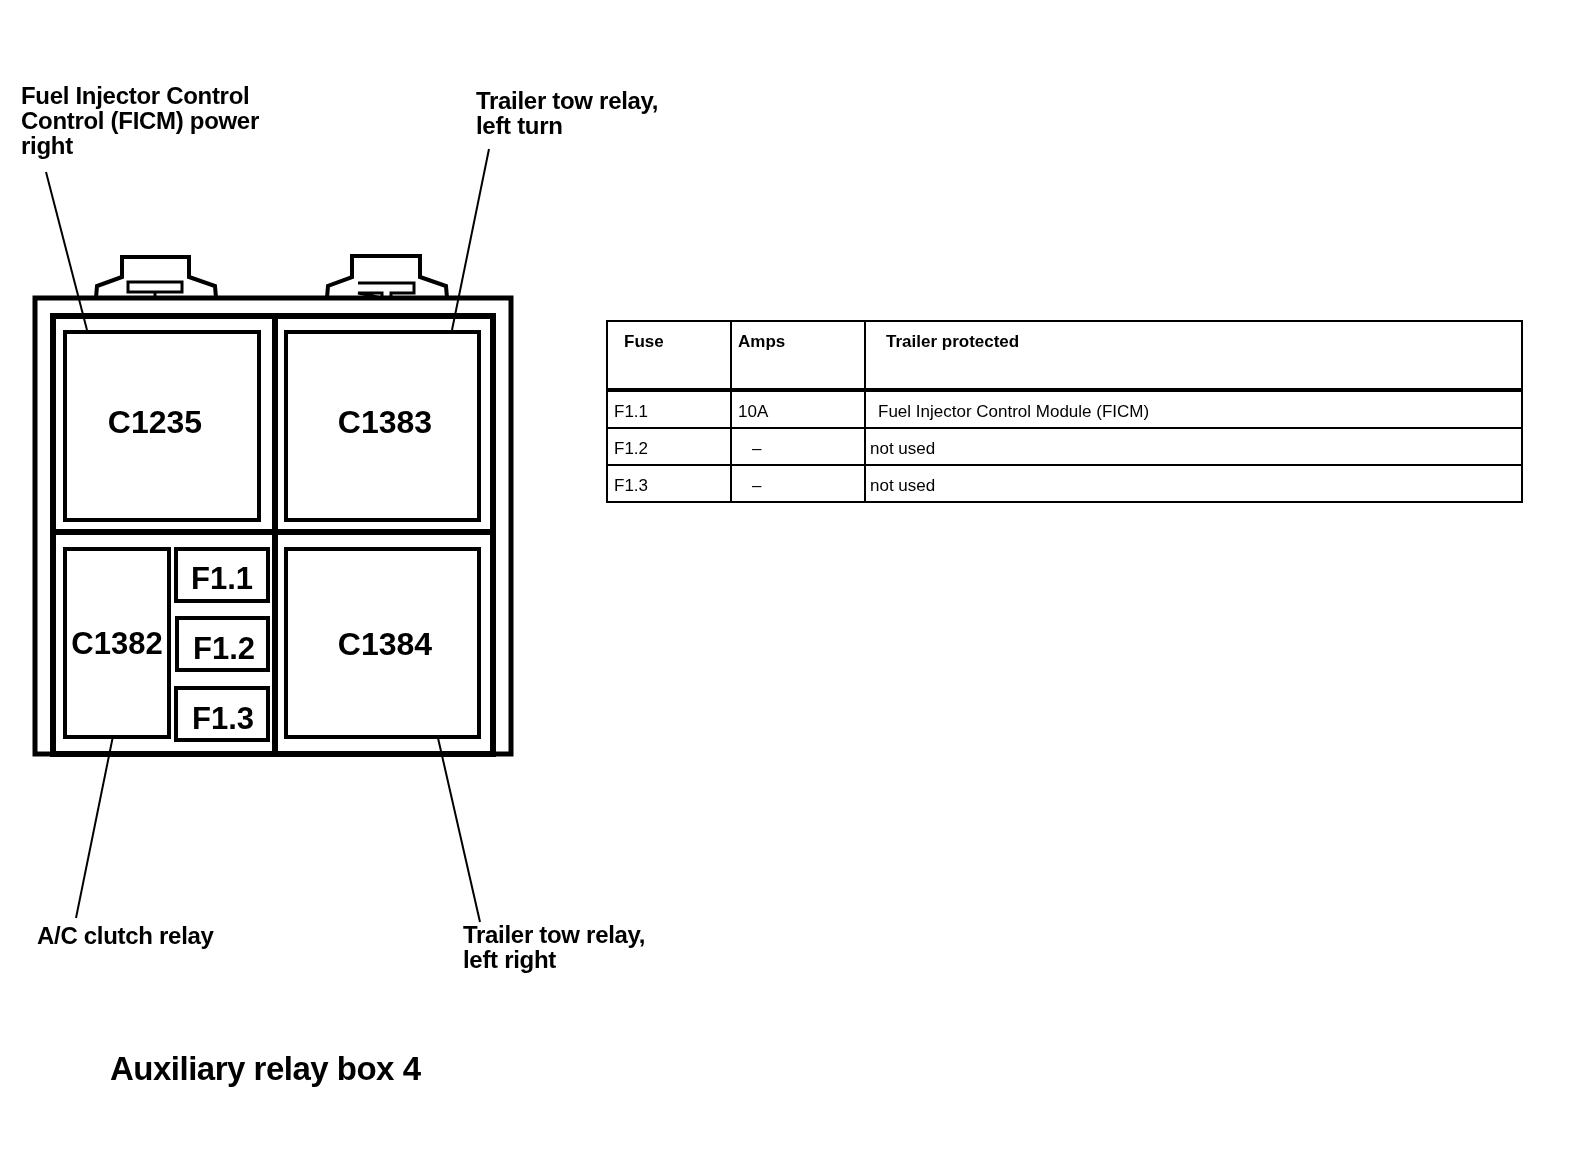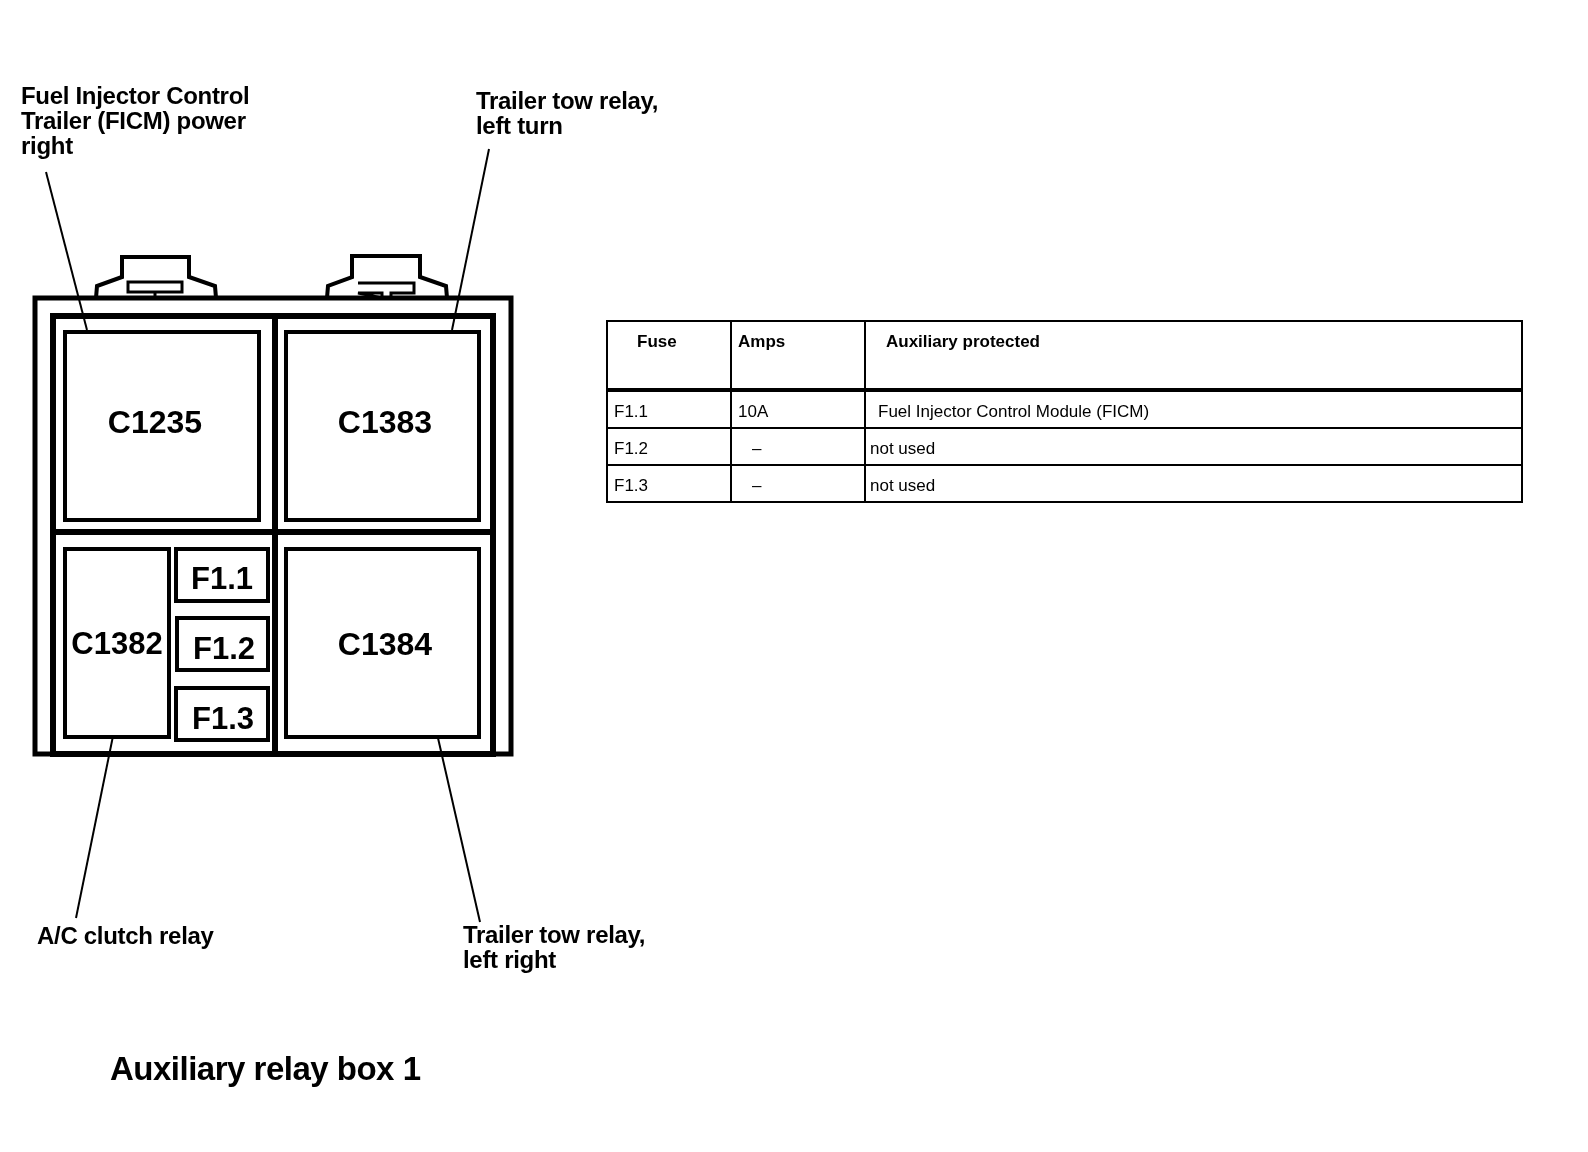--- a/index.html
+++ b/index.html
@@ -16,21 +16,21 @@
     table.fuse tr.hdr { border-bottom:4px solid #000; }
     table.fuse td { height:31px; font-weight:normal; padding-top:4px; }
     table.fuse col.c1 { width:124px; } table.fuse col.c2 { width:134px; }
     .amp-dash { padding-left:20px !important; }
   </style>
 </head>
 <body>
 
 <div class="callout" style="left:21px; top:83px;">
   <div>Fuel Injector Control</div>
-  <div>Trailer (FICM) power</div>
+  <div>Control (FICM) power</div>
   <div>right</div>
 </div>
 <div class="callout" style="left:476px; top:88px;">
   <div>Trailer tow relay,</div>
   <div>left turn</div>
 </div>
 <div class="callout" style="left:37px; top:923px;text-align:center;">
   <div>A/C clutch relay</div>
 </div>
 <div class="callout" style="left:463px; top:922px;">
@@ -83,35 +83,35 @@
 </svg>
 
 <table class="fuse">
   <colgroup>
       <col class="c1">
       <col class="c2">
       <col>
     </colgroup>
   <tbody>
       <tr class="hdr">
-    <th style="padding-left:29px;margin-left:32px;">Fuse</th>
+    <th style="padding-left:16px;margin-left:32px;">Fuse</th>
     <th style="">Amps</th>
-    <th style="padding-left:20px;">Auxiliary protected</th>
+    <th style="padding-left:20px;">Trailer protected</th>
   </tr>
   <tr>
     <td>F1.1</td>
     <td>10A</td>
     <td style="padding-left:12px;">Fuel Injector Control Module (FICM)</td>
   </tr>
   <tr>
     <td>F1.2</td>
     <td class="amp-dash">–</td>
     <td style="padding-left:4px;">not used</td>
   </tr>
   <tr>
     <td>F1.3</td>
     <td class="amp-dash">–</td>
     <td style="padding-left:4px;">not used</td>
   </tr>
 </tbody>
   </table>
 
-<div class="title">Auxiliary relay box 1</div>
+<div class="title">Auxiliary relay box 4</div>
 
 </body></html>

